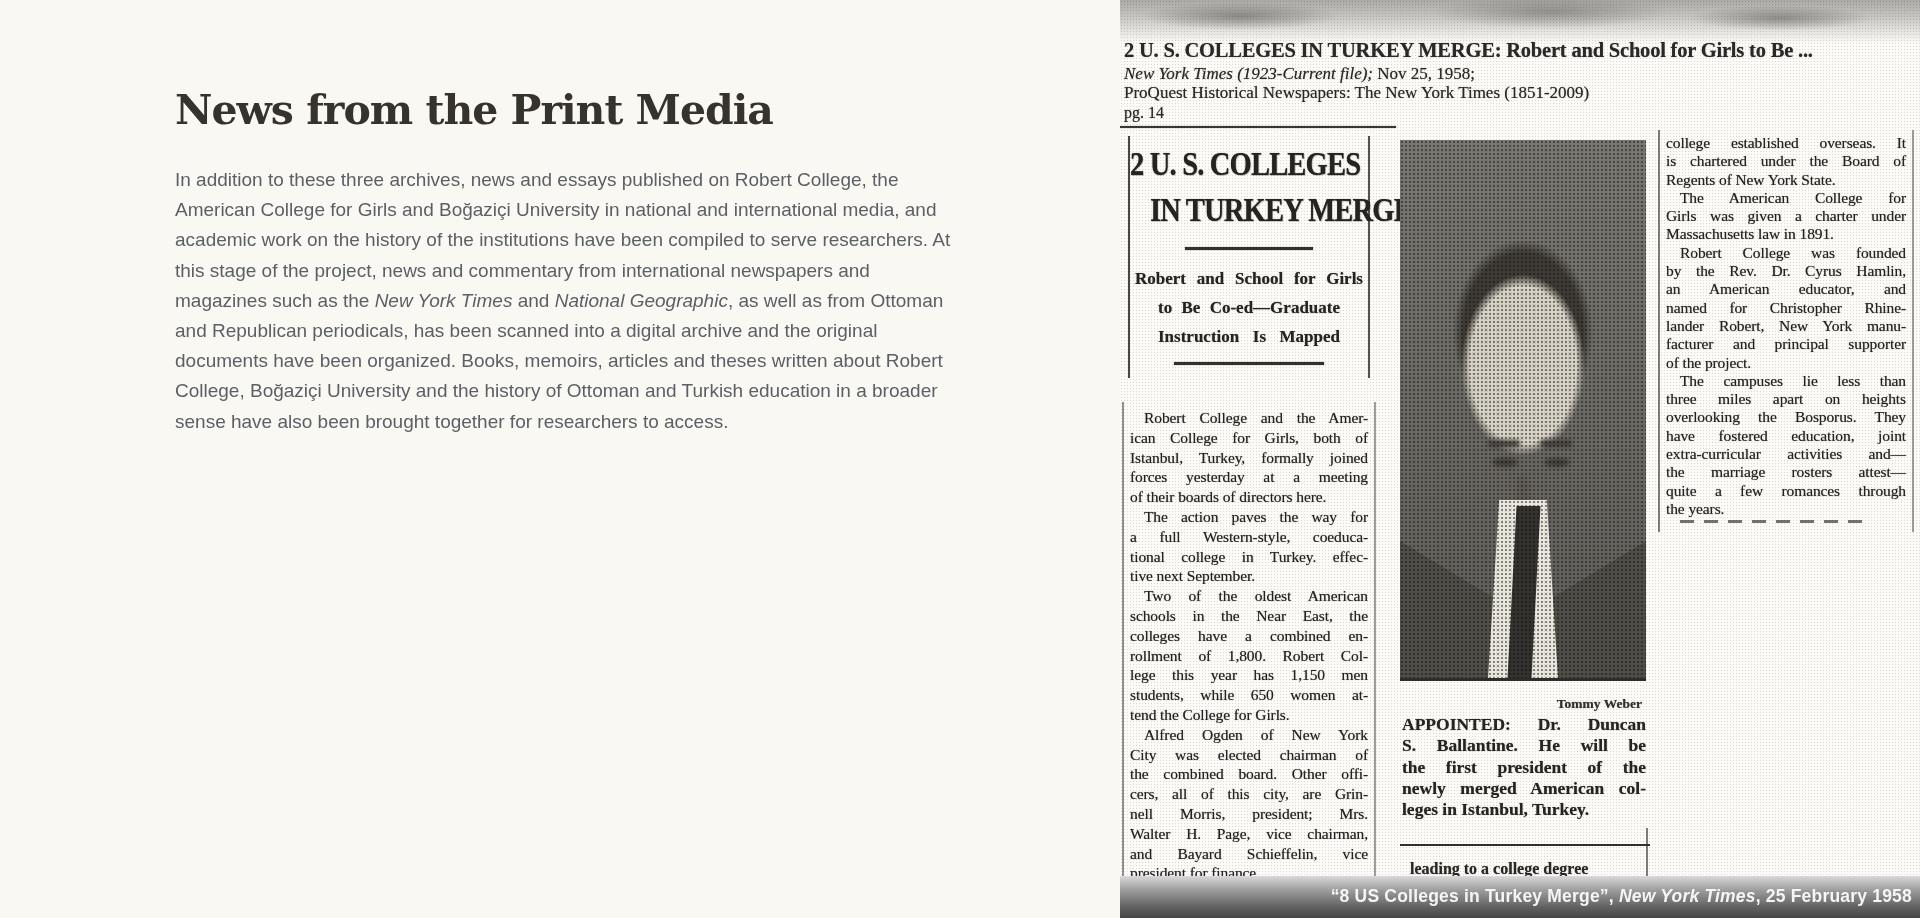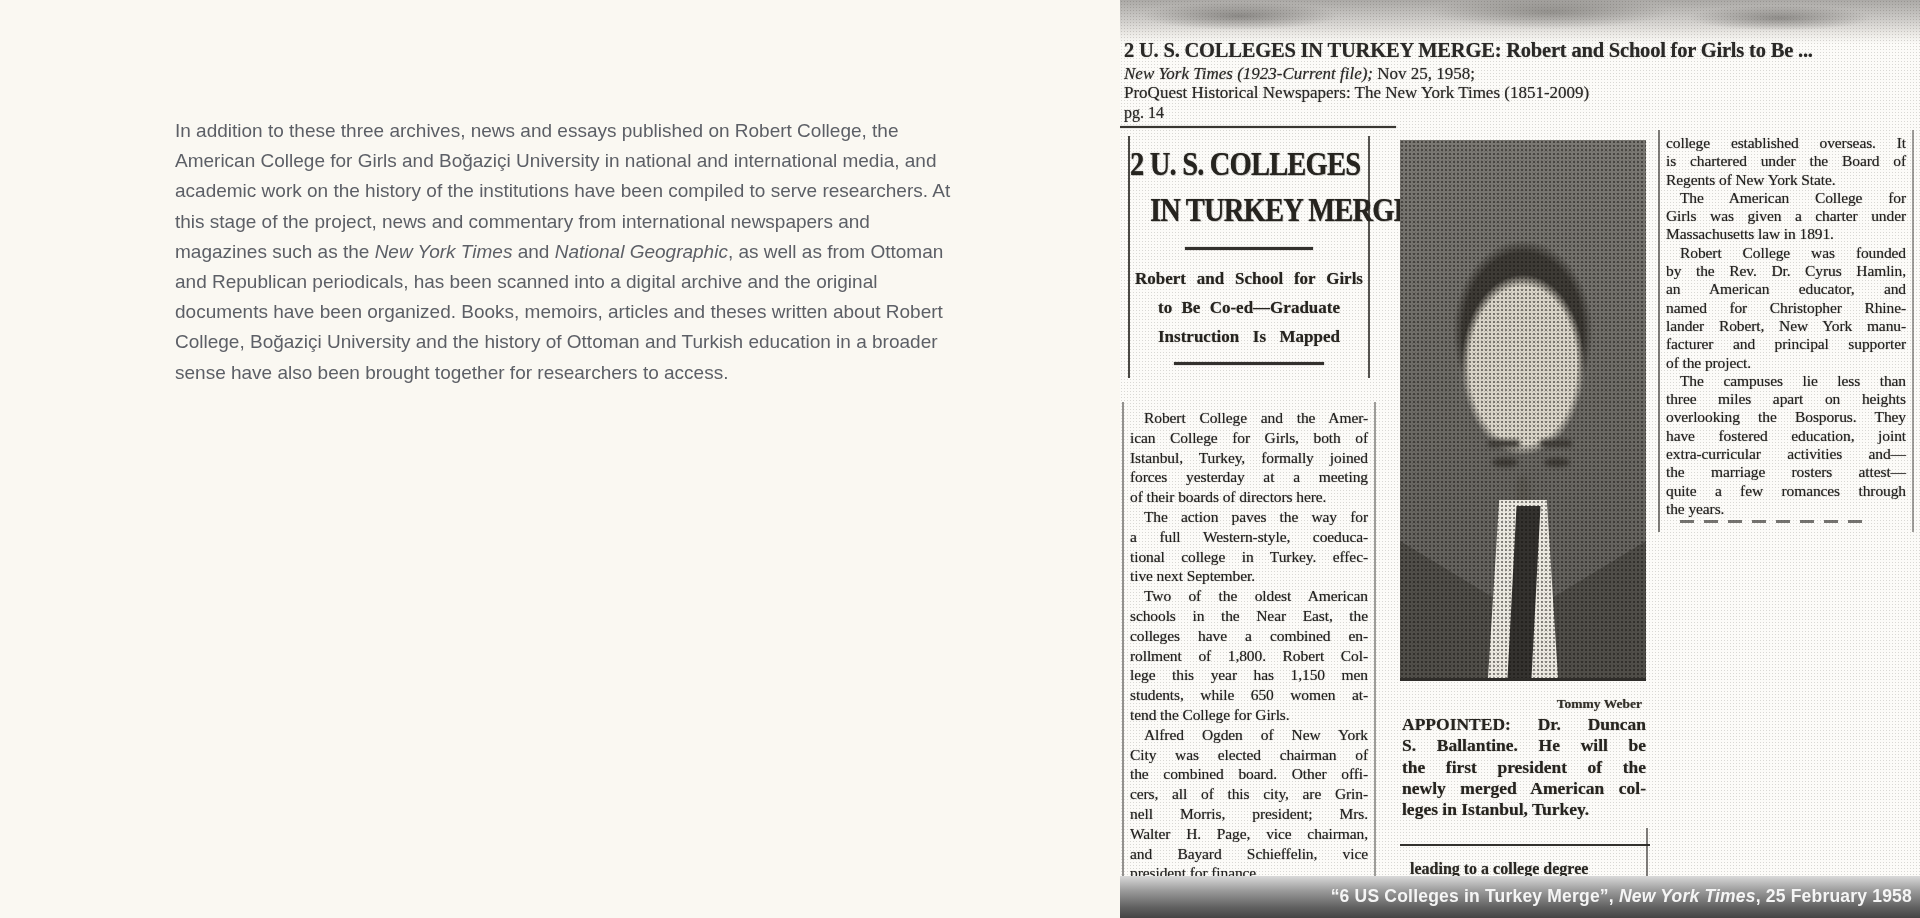--- a/index.html
+++ b/index.html
@@ -94,20 +94,21 @@
     background:linear-gradient(180deg,#d9d9d9 0%,#9b9b9b 35%,#606060 75%,#454545 100%);}
   .caption-bar-text{position:absolute;right:8px;top:10px;font-weight:bold;font-size:17.5px;letter-spacing:.2px;color:#f5f5f5;white-space:nowrap;}
   .caption-bar-text .it{font-style:italic;}
 </style>
 </head>
 <body>
 
 <div class="page">
 
   <section class="left-panel">
+    <h1 class="page-title">News from the Print Media</h1>
     <p class="intro"><span>In addition to these three archives, news and essays published on Robert College, the American College for Girls and Boğaziçi University in national and international media, and academic work on the history of the institutions have been compiled to serve researchers. At this stage of the project, news and commentary from international newspapers and magazines such as the </span><span class="it">New York Times</span><span> and </span><span class="it">National Geographic</span><span>, as well as from Ottoman and Republican periodicals, has been scanned into a digital archive and the original documents have been organized. Books, memoirs, articles and theses written about Robert College, Boğaziçi University and the history of Ottoman and Turkish education in a broader sense have also been brought together for researchers to access.</span></p>
   </section>
 
   <figure class="scan" style="margin:0">
 
     <div class="top-blur"></div>
 
     <header class="pq-header news">
       <div class="pq-line1">2 U. S. COLLEGES IN TURKEY MERGE: Robert and School for Girls to Be ...</div>
       <div class="pq-line2"><span class="it">New York Times (1923-Current file);</span><span> Nov 25, 1958;</span></div>
@@ -217,17 +218,17 @@
           <div class="nline">have fostered education, joint</div>
           <div class="nline">extra-curricular activities and—</div>
           <div class="nline">the marriage rosters attest—</div>
           <div class="nline">quite a few romances through</div>
           <div class="nline">the years.</div>
         </div>
     </div>
     <div class="squiggle"></div>
 
     <figcaption class="caption-bar">
-      <div class="caption-bar-text"><span>“6 US Colleges in Turkey Merge”, </span><span class="it">New York Times</span><span>, 25 February 1958</span></div>
+      <div class="caption-bar-text"><span>“8 US Colleges in Turkey Merge”, </span><span class="it">New York Times</span><span>, 25 February 1958</span></div>
     </figcaption>
 
   </figure>
 </div>
 
 </body></html>

